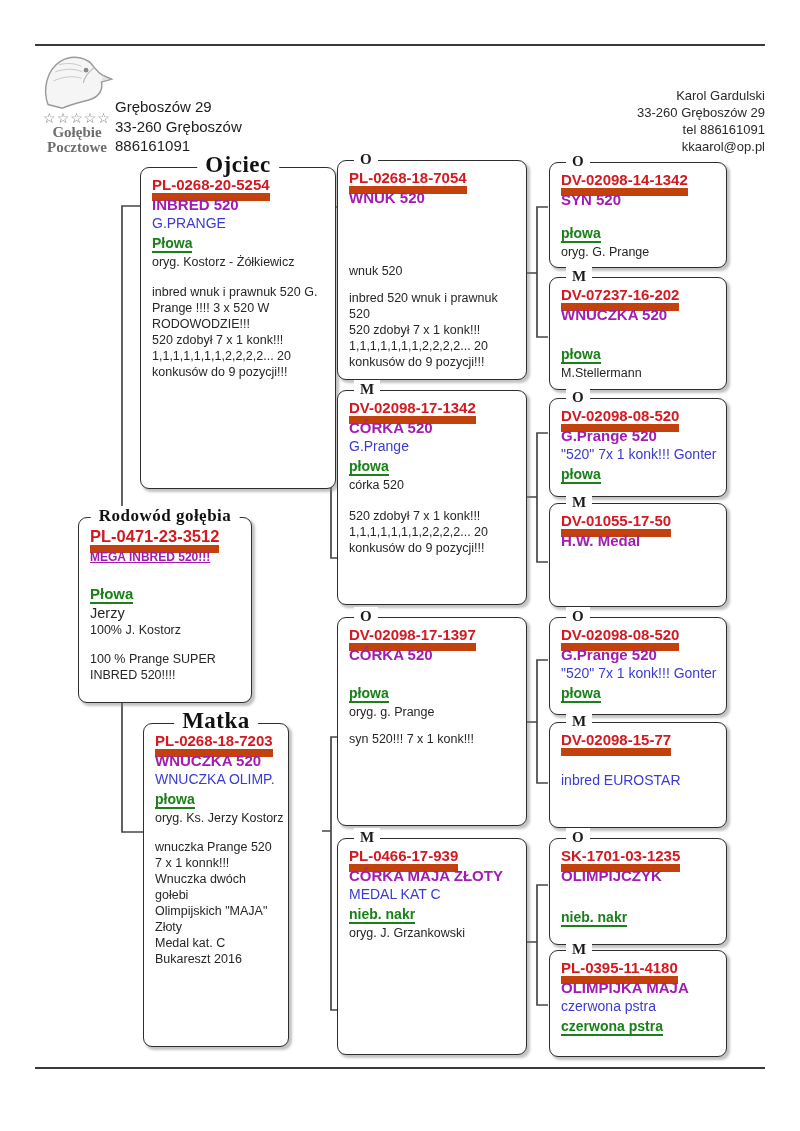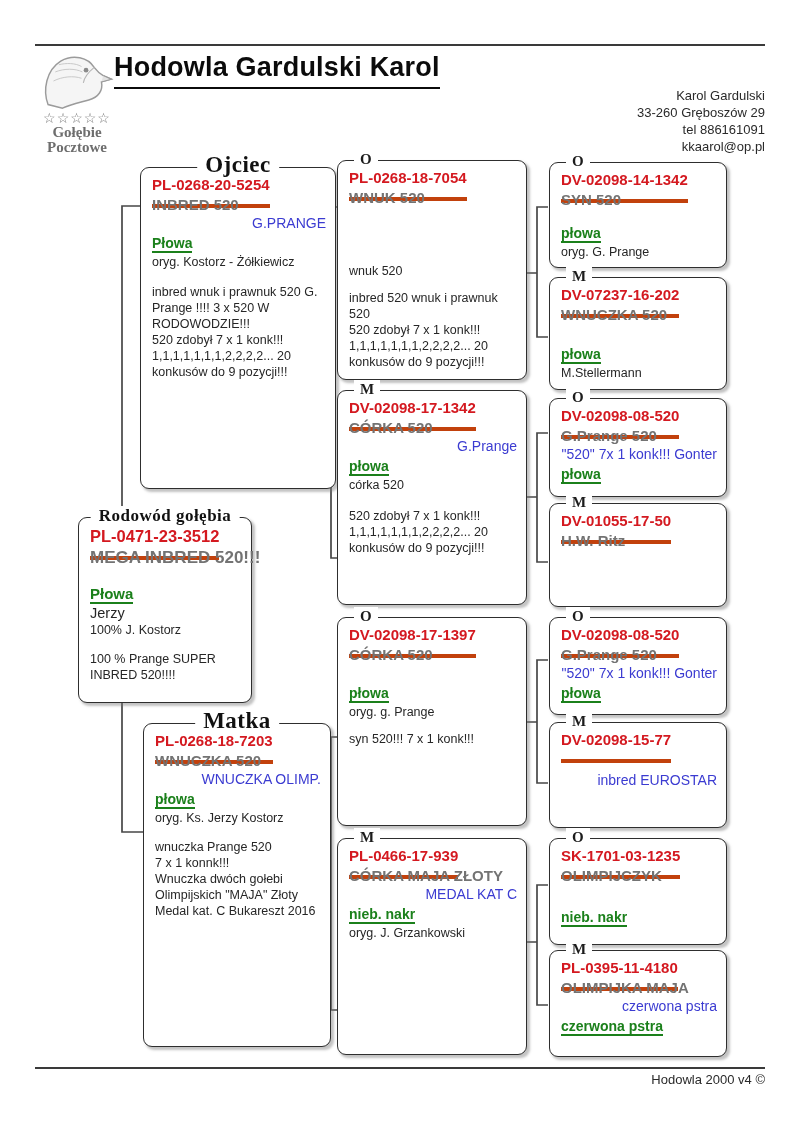--- a/index.html
+++ b/index.html
@@ -24,30 +24,30 @@
   
   .pbox{position:absolute;z-index:2;background:#fff;border:1.6px solid #2e2e2e;border-radius:9px;
         box-shadow:2.5px 2.5px 2.5px rgba(120,120,120,.45);box-sizing:border-box;padding:7px 9px 6px 11px;}
   .tag{position:absolute;top:-11px;left:16px;background:#fff;padding:0 6px;
        font-family:"Liberation Serif","DejaVu Serif",serif;font-weight:bold;font-size:15px;color:#1c1c1c;line-height:18px;}
   .ttl{position:absolute;top:-16px;left:50%;transform:translateX(-50%);background:#fff;padding:0 8px;
        font-family:"Liberation Serif","DejaVu Serif",serif;font-weight:bold;font-size:23px;color:#111;
        line-height:26px;white-space:nowrap;letter-spacing:.5px;}
   .ttl.small{font-size:17px;top:-12px;line-height:20px;}
   .ring{font-size:15px;font-weight:bold;color:#d41920;line-height:20px;white-space:nowrap;}
-  .ring span{border-bottom:4px solid #c2410c;padding-bottom:11px;}
-  .bname{font-size:15px;font-weight:bold;color:#737373;line-height:19px;white-space:nowrap;}
-  .bblue{font-size:14px;color:#3b3bd1;line-height:19px;white-space:nowrap;text-align:right;}
+  .ring span{border-bottom:8px solid #c2410c;padding-bottom:0px;}
+  .bname{font-size:15px;font-weight:bold;color:#a21caf;line-height:19px;white-space:nowrap;}
+  .bblue{font-size:14px;color:#3b3bd1;line-height:19px;white-space:nowrap;}
   .bgreen{font-size:14px;font-weight:bold;color:#1b801b;line-height:21px;white-space:nowrap;}
   .bgreen span{border-bottom:2px solid #1b801b;}
   .plain{font-size:12.5px;color:#262626;line-height:16px;white-space:nowrap;}
   .plain-lg{font-size:14.5px;color:#262626;line-height:18px;}
   .desc{font-size:12.5px;color:#262626;line-height:16px;white-space:pre-line;}
   .subject .ring{font-size:16.5px;line-height:22px;}
-  .subject .bname{font-size:17px;line-height:21px;}
+  .subject .bname{font-size:12px;line-height:21px;text-decoration:underline;}
   .subject .bgreen{font-size:15px;}
 </style>
 </head>
 <body>
 
 <div class="page">
 
   <div class="rule" style="left:35px;top:44px;width:730px;"></div>
 
   <div class="logo">
@@ -56,21 +56,23 @@
       <path d="M61,17 C55,22 50,28 49,34" fill="none" stroke="#b5b5b5" stroke-width="1.2"></path>
       <path d="M22,14 C30,12 40,12 47,16 M18,22 C28,18 40,18 48,22 M16,32 C26,27 38,26 47,29" fill="none" stroke="#c4c4c4" stroke-width="1"></path>
       <circle cx="52" cy="20" r="2.6" fill="#8a8a8a"></circle>
       <path d="M71,26 L80,30 L69,33" fill="#e2e2e2" stroke="#9b9b9b" stroke-width="1.2"></path>
     </svg>
     <div class="stars">☆☆☆☆☆</div>
     <div class="lname">Gołębie</div>
     <div class="lname">Pocztowe</div>
   </div>
 
-  <h1 class="farm">Hodowla Gardulski Karol</h1>
+  <div class="addr">Gręboszów 29
+33-260 Gręboszów
+886161091</div>
   <div class="contact">Karol Gardulski
 33-260 Gręboszów 29
 tel 886161091
 kkaarol@op.pl</div>
 
   <svg class="wires" width="800" height="1131" viewBox="0 0 800 1131">
     <path d="M141,206 H122 V832 H145" fill="none" stroke="#474747" stroke-width="1.7"></path>
     <path d="M338,207 H331 V558 H338 M322,384 H331" fill="none" stroke="#474747" stroke-width="1.7"></path>
     <path d="M338,737 H331 V1010 H338 M322,831 H331" fill="none" stroke="#474747" stroke-width="1.7"></path>
     <path d="M548,207 H537 V337 H548 M527,273 H537" fill="none" stroke="#474747" stroke-width="1.7"></path>
@@ -101,21 +103,21 @@
     <div class="bname">MEGA INBRED 520!!!</div>
     <div style="height:15px"></div>
     <div class="bgreen"><span>Płowa</span></div>
     <div class="plain-lg">Jerzy</div>
     <div class="plain">100% J. Kostorz</div>
     <div style="height:13px"></div>
     <div class="desc">100 % Prange  SUPER
 INBRED 520!!!!</div>
   </div>
 
-  <div class="pbox" style="left:143px;top:723px;width:188px;height:324px">
+  <div class="pbox" style="left:143px;top:723px;width:146px;height:324px">
     <span class="ttl">Matka</span>
     <div class="ring"><span>PL-0268-18-7203</span></div>
     <div class="bname">WNUCZKA 520</div>
     <div class="bblue">WNUCZKA OLIMP.</div>
     <div class="bgreen"><span>płowa</span></div>
     <div class="plain">oryg. Ks. Jerzy Kostorz</div>
     <div style="height:13px"></div>
     <div class="desc">wnuczka Prange 520
 7 x 1 konnk!!!
 Wnuczka dwóch gołebi
@@ -193,21 +195,21 @@
     <span class="tag">O</span>
     <div class="ring"><span>DV-02098-08-520</span></div>
     <div class="bname">G.Prange 520</div>
     <div class="bblue">"520" 7x 1 konk!!! Gonter</div>
     <div class="bgreen"><span>płowa</span></div>
   </div>
 
   <div class="pbox" style="left:549px;top:503px;width:178px;height:104px">
     <span class="tag">M</span>
     <div class="ring"><span>DV-01055-17-50</span></div>
-    <div class="bname">H.W. Ritz</div>
+    <div class="bname">H.W. Medal</div>
   </div>
 
   <div class="pbox" style="left:549px;top:617px;width:178px;height:98px">
     <span class="tag">O</span>
     <div class="ring"><span>DV-02098-08-520</span></div>
     <div class="bname">G.Prange 520</div>
     <div class="bblue">"520" 7x 1 konk!!! Gonter</div>
     <div class="bgreen"><span>płowa</span></div>
   </div>
 
@@ -228,15 +230,14 @@
 
   <div class="pbox" style="left:549px;top:950px;width:178px;height:107px">
     <span class="tag">M</span>
     <div class="ring"><span>PL-0395-11-4180</span></div>
     <div class="bname">OLIMPIJKA MAJA</div>
     <div class="bblue">czerwona pstra</div>
     <div class="bgreen"><span>czerwona pstra</span></div>
   </div>
 
   <div class="rule" style="left:35px;top:1067px;width:730px;"></div>
-  <div class="footer-text">Hodowla 2000 v4 ©</div>
 
 </div>
 
 </body></html>

